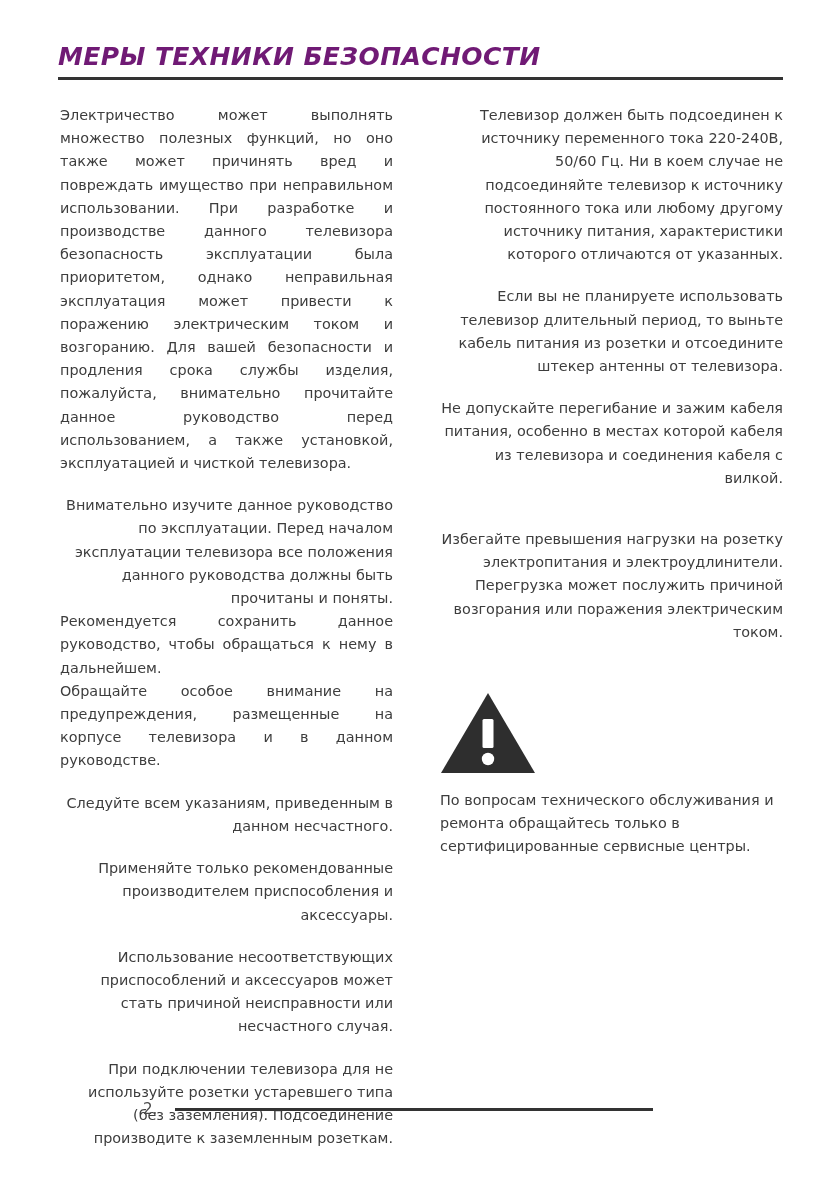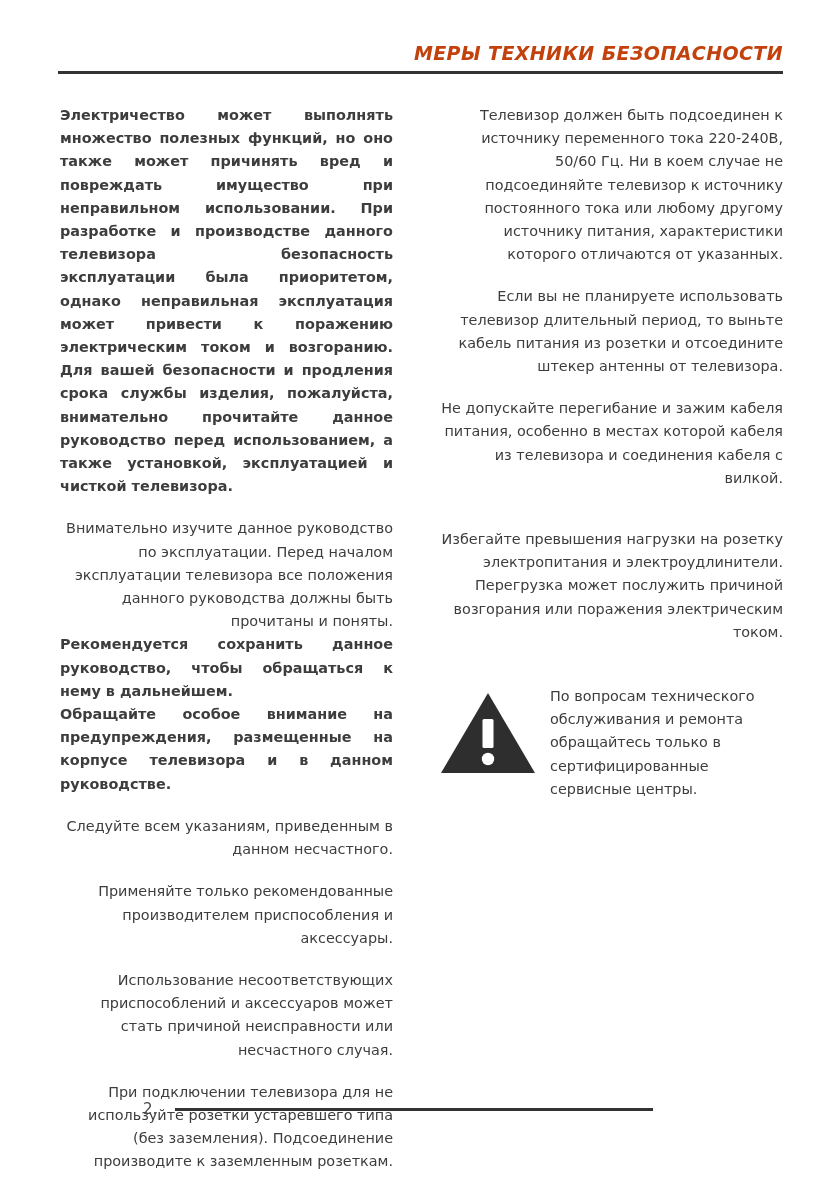--- a/index.html
+++ b/index.html
@@ -28,24 +28,23 @@
   .header {
     position: absolute;
     left: 58px;
     top: 44px;
     width: 725px;
   }
   .header-title {
     font-family: "DejaVu Sans", "Liberation Sans", sans-serif;
     font-weight: bold;
     font-style: italic;
-    font-size: 19px;
+    font-size: 25px;
     letter-spacing: 0.4px;
-    color: #c2410c;
-    text-align: right;
+    color: #701a75;
     line-height: 1.05;
     white-space: nowrap;
   }
   .header-rule {
     margin-top: 7px;
     height: 3px;
     background: #333333;
     width: 100%;
   }
 
@@ -62,30 +61,31 @@
     left: 440px;
     width: 343px;
   }
 
   p.para {
     margin: 0;
     font-size: 14.4px;
     line-height: 23.2px;
     color: #3d3d3d;
   }
-  p.justify { text-align: justify; text-align-last: left; font-weight: bold; }
+  p.justify { text-align: justify; text-align-last: left; }
   p.left    { text-align: right; }
   .gap-lg { height: 19px; }
   .gap-none { height: 0px; }
 
   
   .warning-block {
     display: flex;
     align-items: flex-start;
     margin-top: 20px;
+    flex-direction: column;
   }
   .warning-icon {
     width: 96px;
     height: 84px;
     flex: 0 0 96px;
     margin-right: 14px;
     margin-top: 8px;
   }
   .warning-text {
     flex: 1 1 auto;

